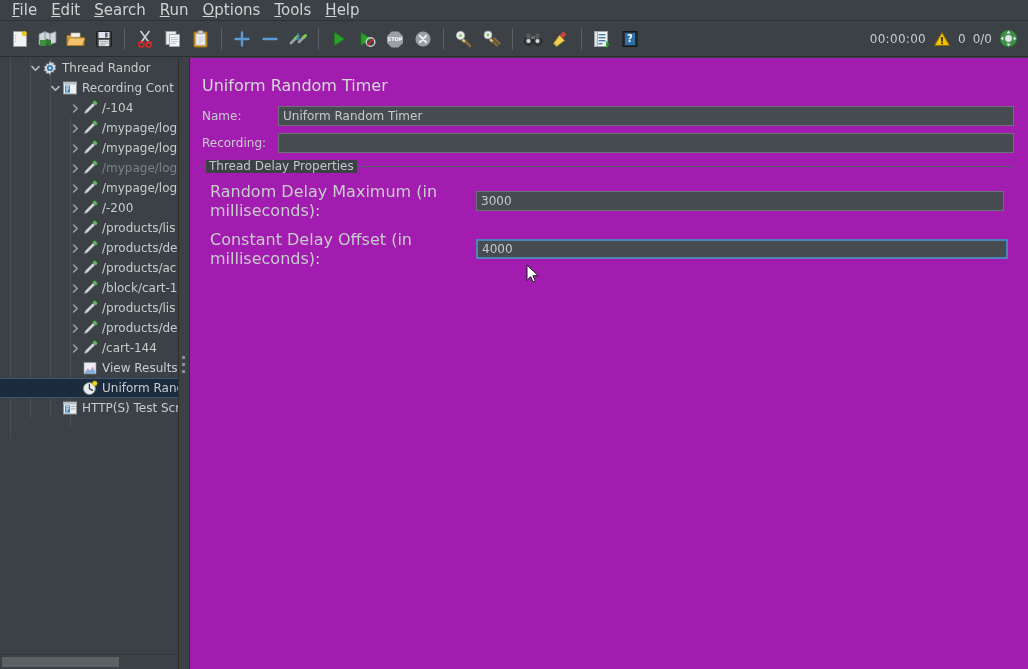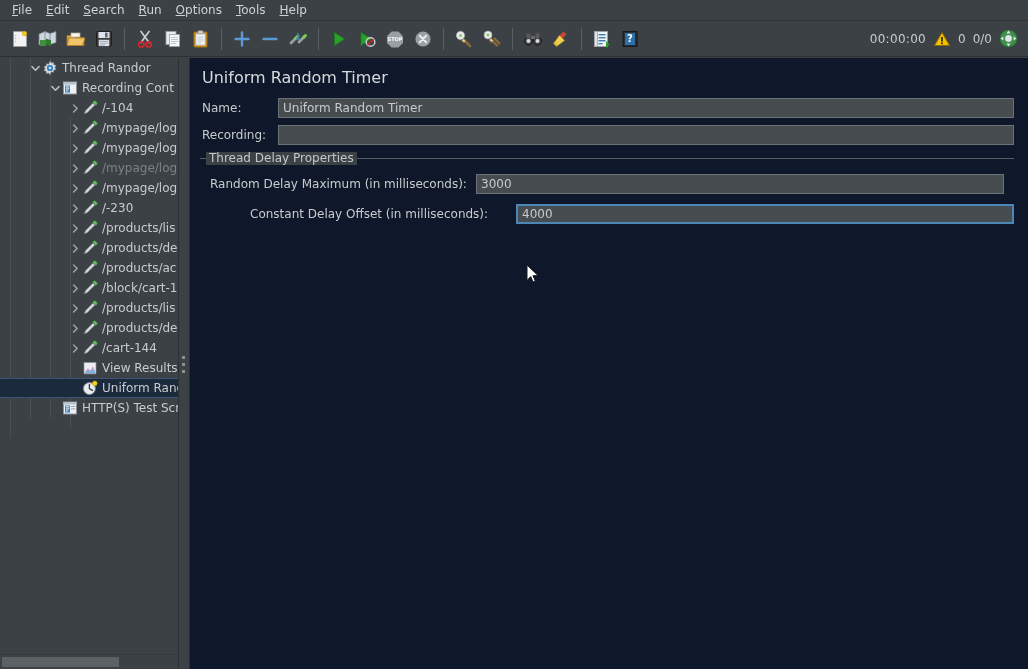--- a/index.html
+++ b/index.html
@@ -23,21 +23,21 @@
     height: 21px;
     background: #3c4145;
     border-bottom: 1px solid #2f3336;
     display: flex;
     align-items: center;
     padding-left: 5px;
     box-sizing: border-box;
   }
   .menu-item {
     padding: 2px 7px 3px 7px;
-    font-size: 12px;
+    font-size: 15px;
     color: #cfd3d5;
     line-height: 14px;
     cursor: default;
   }
   .menu-item u { text-decoration: underline; }
 
   
   .toolbar {
     height: 36px;
     background: #3c4145;
@@ -175,22 +175,22 @@
   .splitter .grip i {
     display: block;
     width: 3px; height: 3px;
     background: #8c9093;
     margin-bottom: 4px;
   }
 
   
   .pane {
     flex: 1;
-    background: #0f172a;
-    padding: 10px 14px 0 10px;
+    background: #a21caf;
+    padding: 18px 14px 0 10px;
     box-sizing: border-box;
     position: relative;
     overflow: hidden;
   }
   .pane-title {
     font-size: 16px;
     color: #d6dadc;
     font-weight: normal;
     margin: 0 0 10px 2px;
     line-height: 20px;
@@ -252,21 +252,21 @@
     line-height: 13px;
   }
   .gb-body { padding-top: 10px; }
   .prop-row {
     display: flex;
     align-items: center;
     margin-bottom: 10px;
     padding-left: 10px;
   }
   .prop-label {
-    font-size: 12px;
+    font-size: 16px;
     color: #c8ccce;
     flex: none;
   }
 
   
   .cursor {
     position: absolute;
     left: 526px;
     top: 264px;
     pointer-events: none;
@@ -640,21 +640,21 @@
                 <path d="M3.6 2l3.6 3.5L3.6 9" stroke="#9ba1a6" stroke-width="1.6" fill="none" stroke-linecap="round" stroke-linejoin="round"></path>
               </svg>
             </span>
             <span class="ticon">
               <svg width="16" height="16" viewBox="0 0 16 16">
                 <path d="M2 14l1.6-3.6 7.4-7.4 2 2-7.4 7.4z" fill="#cfd4d8" stroke="#7d838a" stroke-width=".7"></path>
                 <path d="M10.6 2.2l3.2 3.2 1-1a1.4 1.4 0 0 0 0-2l-1.2-1.2a1.4 1.4 0 0 0-2 0z" fill="#63c163" stroke="#3d8c3d" stroke-width=".7"></path>
                 <path d="M2 14l1.2-.5-.7-.7z" fill="#4a4a4a"></path>
               </svg>
             </span>
-            <span class="tree-label">/-230</span>
+            <span class="tree-label">/-200</span>
           </div>
           <div class="tree-row">
             <span style="width:68px;flex:none"></span>
             <span class="tw">
               <svg width="11" height="11" viewBox="0 0 11 11">
                 <path d="M3.6 2l3.6 3.5L3.6 9" stroke="#9ba1a6" stroke-width="1.6" fill="none" stroke-linecap="round" stroke-linejoin="round"></path>
               </svg>
             </span>
             <span class="ticon">
               <svg width="16" height="16" viewBox="0 0 16 16">
@@ -837,21 +837,21 @@
       <div class="gb-line"></div>
       <div class="gb-title">Thread Delay Properties</div>
       <div class="gb-body">
 
         <div class="prop-row">
           <span class="prop-label" style="width:266px;">Random Delay Maximum (in milliseconds):</span>
           <input class="inp" style="width: 528px;" type="text" value="3000">
         </div>
 
         <div class="prop-row">
-          <span class="prop-label" style="width:266px;margin-left:40px;">Constant Delay Offset (in milliseconds):</span>
+          <span class="prop-label" style="width:266px;">Constant Delay Offset (in milliseconds):</span>
           <input class="inp focused" style="width: 532px;" type="text" autofocus="" value="4000">
         </div>
 
       </div>
     </div>
   </div>
 </div>
 
 <div class="cursor" style="left: 526px; top: 264px;">
   <svg width="14" height="20" viewBox="0 0 14 20">

